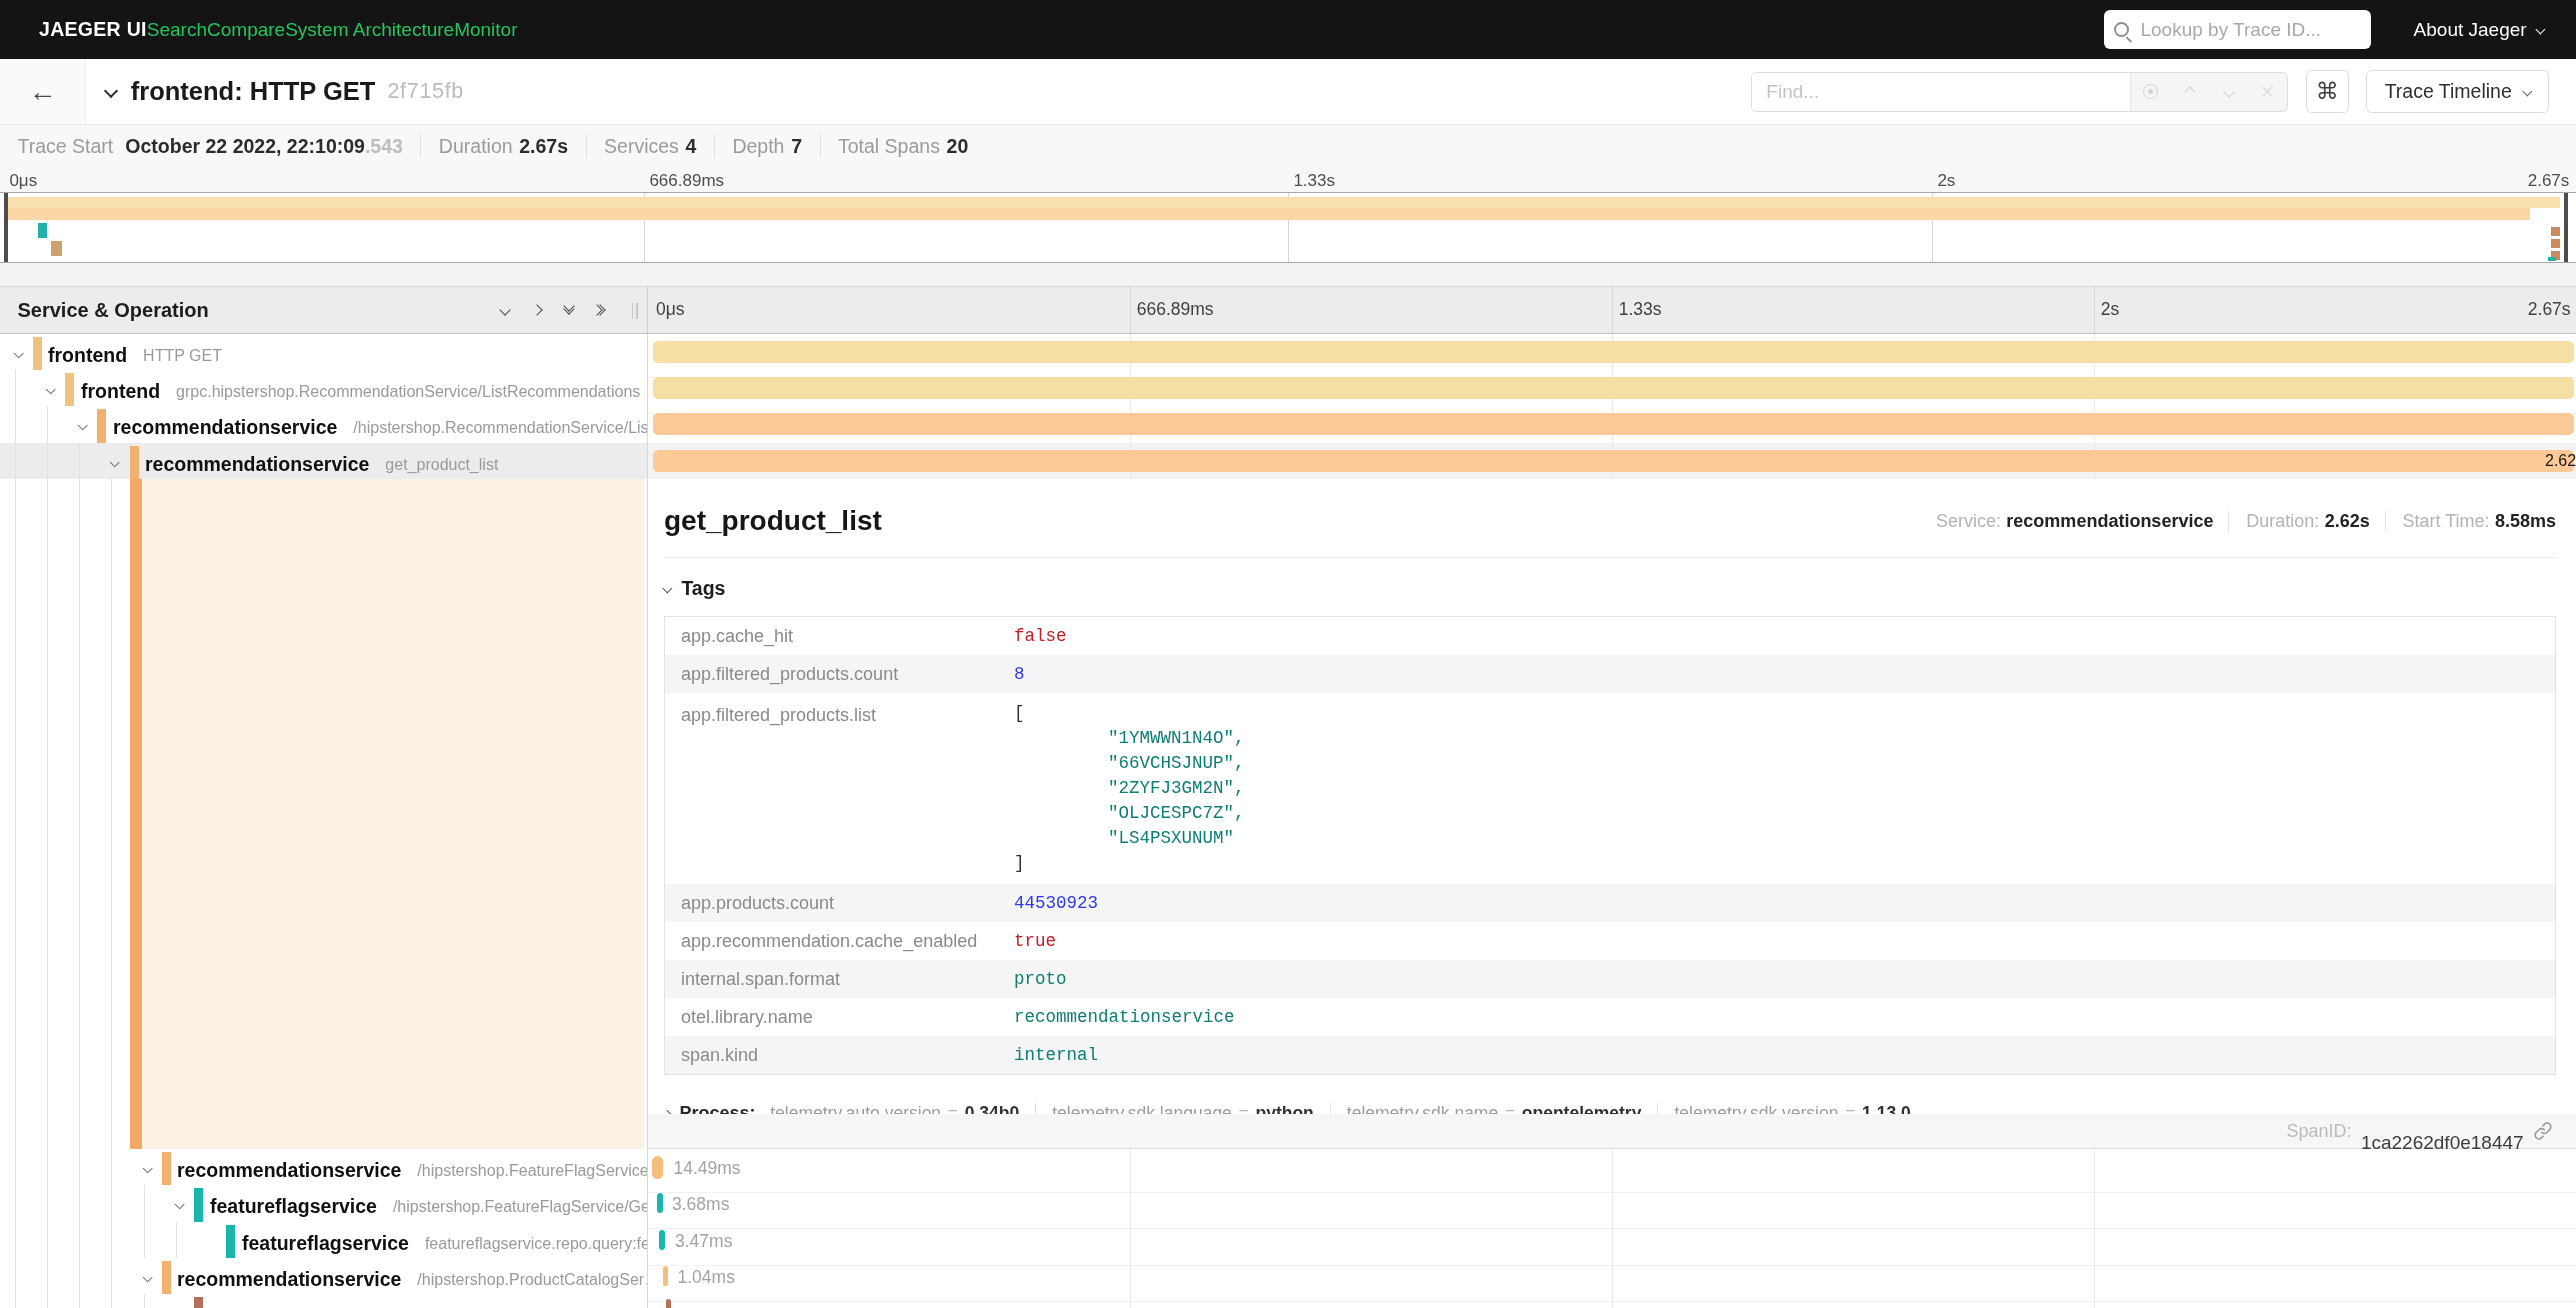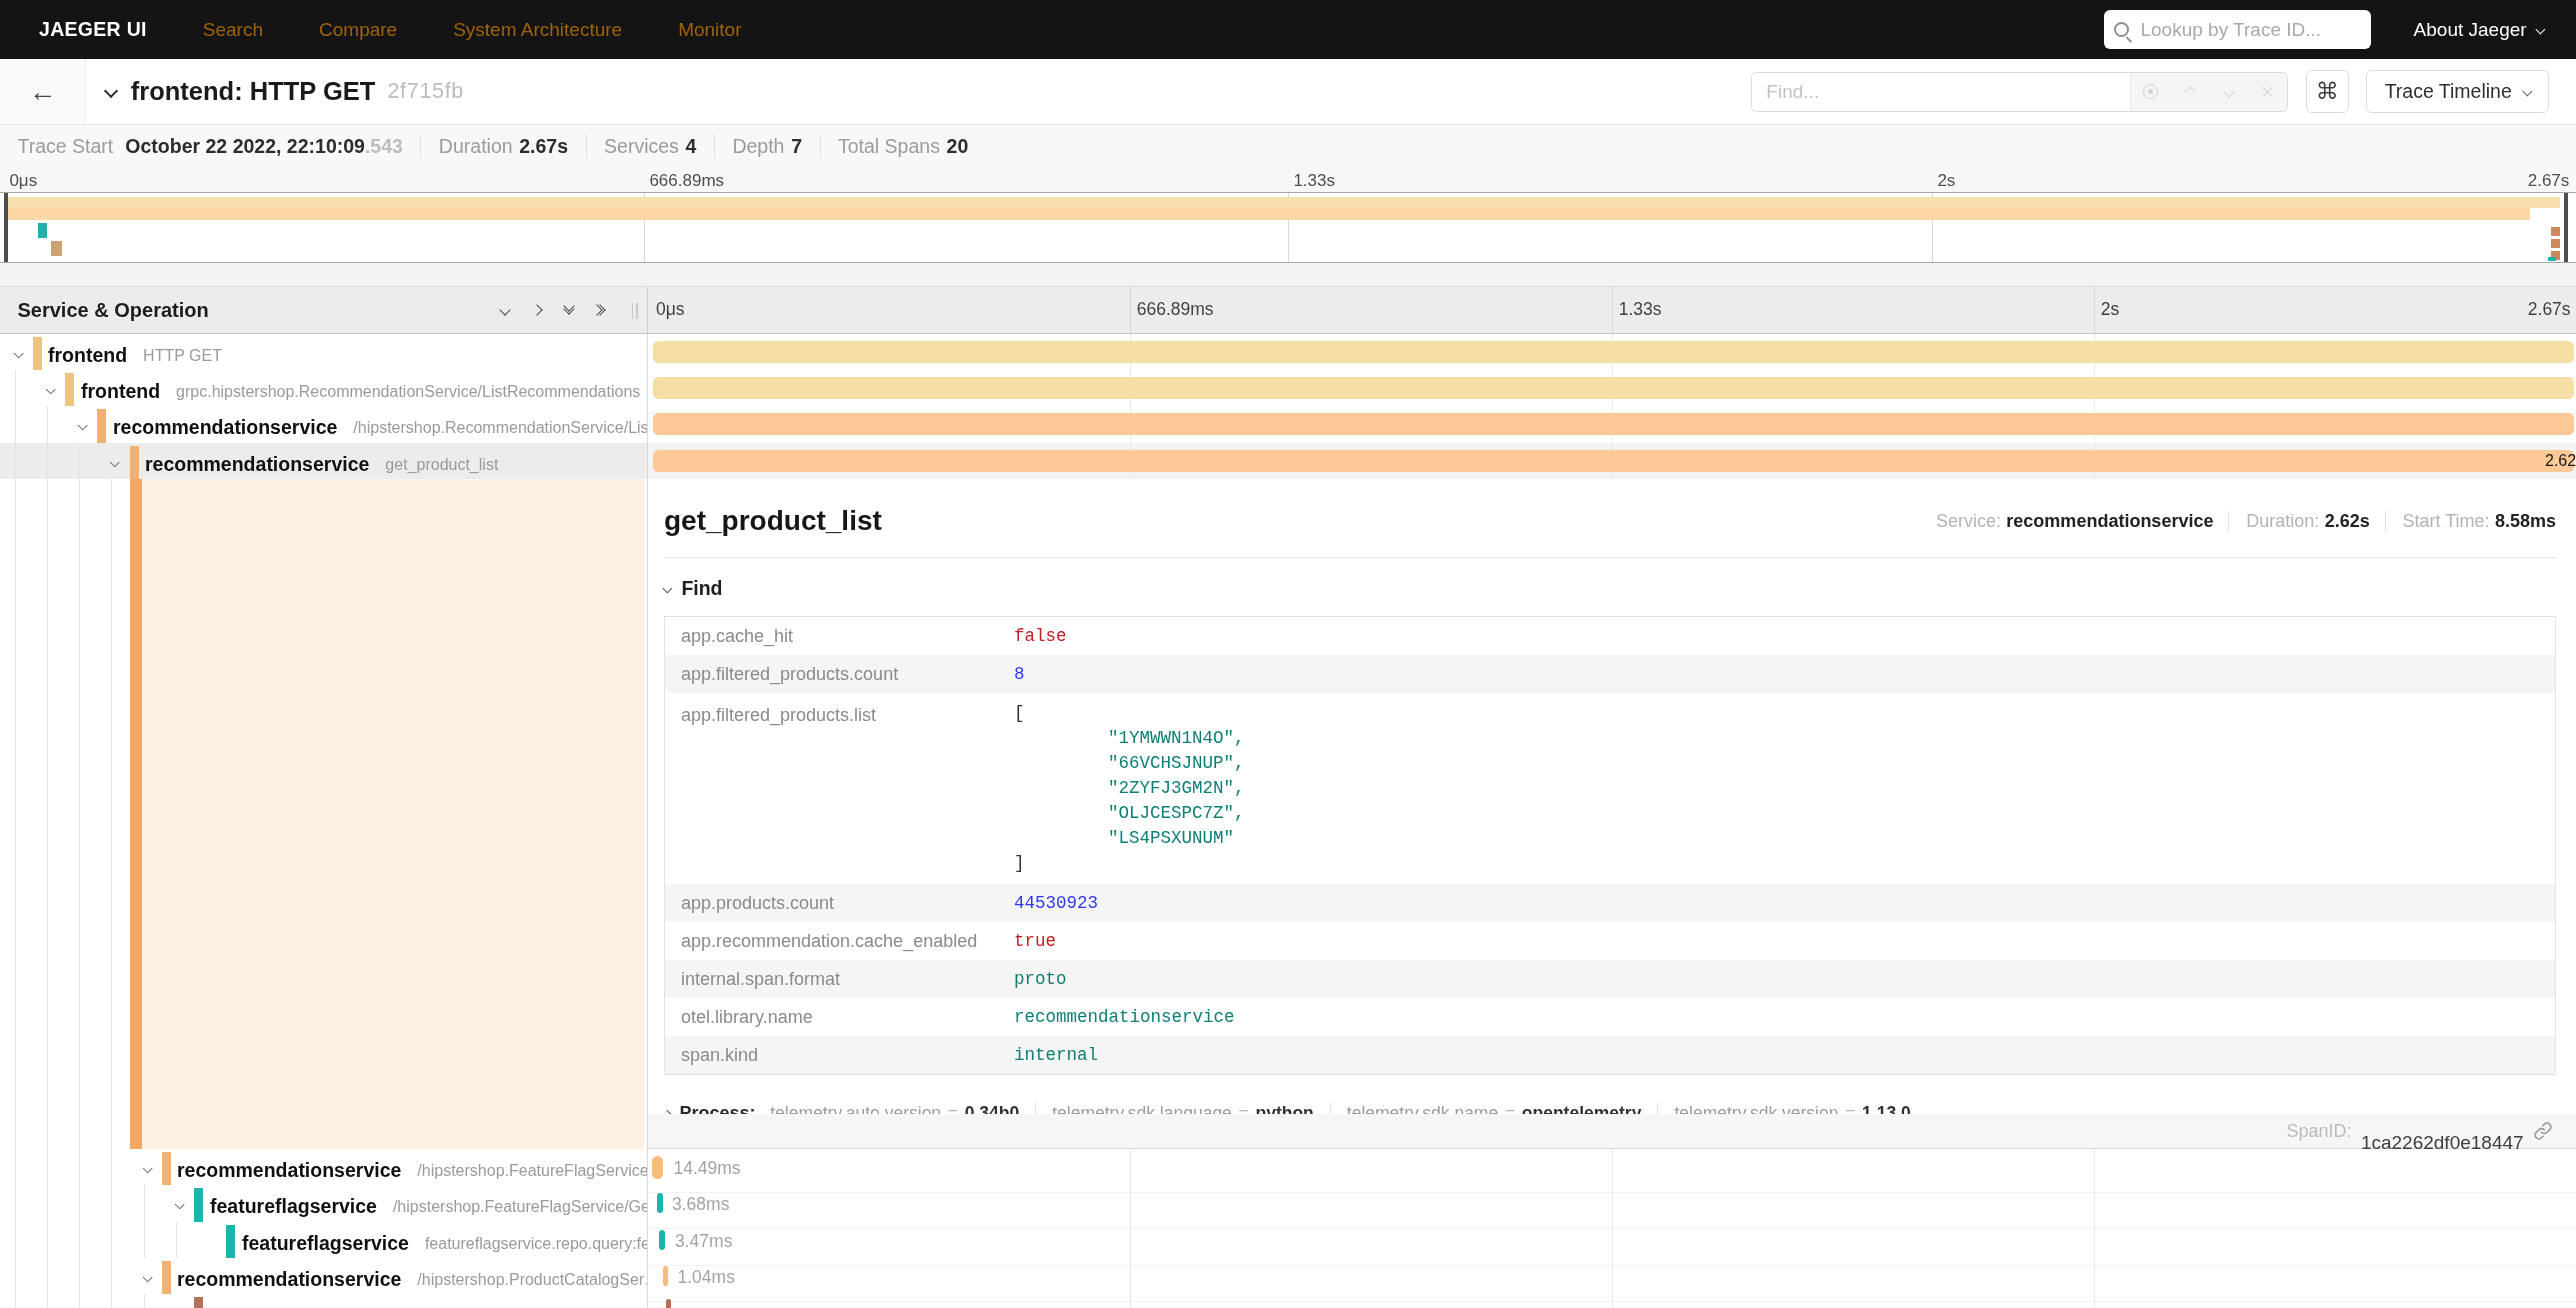--- a/index.html
+++ b/index.html
@@ -3,21 +3,21 @@
 <meta charset="utf-8">
 <style>
   html,body{margin:0;padding:0;background:#fff;}
   body{font-family:"Liberation Sans",sans-serif;width:2576px;height:1308px;overflow:hidden;}
   #app{position:relative;width:2576px;height:1308px;background:#fff;}
   i,b,span,div{box-sizing:border-box;}
 
   
   .topnav{position:absolute;top:0;left:0;right:0;height:59px;background:#141414;display:flex;align-items:center;color:#fff;}
   .brand{margin-left:39px;font-size:19.5px;font-weight:700;letter-spacing:0.3px;white-space:nowrap;}
-  .navitem{margin-left:56px;font-size:19px;color:#a16207;white-space:nowrap;cursor:pointer;}
+  .navitem{font-size:19px;color:#22c55e;white-space:nowrap;cursor:pointer;}
   .nav-right{margin-left:auto;display:flex;align-items:center;margin-right:32px;gap:43px;}
   .lookup{width:267px;height:39px;background:#fff;border-radius:6px;display:flex;align-items:center;padding:0 10.7px;}
   .lookup input{border:none;outline:none;font-size:19px;color:#444;width:100%;background:transparent;font-family:"Liberation Sans",sans-serif;}
   .lookup input::placeholder{color:#a9a9a9;}
   .mag{width:14.8px;height:14.8px;border:2px solid #8f8f8f;border-radius:50%;position:relative;margin-right:9.4px;flex:0 0 auto;}
   .mag::after{content:'';position:absolute;width:2px;height:7.4px;background:#8f8f8f;left:12px;top:12px;transform:rotate(-45deg);}
   .about{display:flex;align-items:center;gap:10.7px;font-size:19px;color:#fff;cursor:pointer;}
 
   
   .chv{display:inline-block;width:8px;height:8px;border-style:solid;border-color:#5f5f5f;border-width:0 1.3px 1.3px 0;}
@@ -372,21 +372,21 @@
         <span class="dtitle">get_product_list</span>
         <div class="dmeta">
           <span class="seg"><span>Service:</span><b>recommendationservice</b></span>
           <span class="seg"><span>Duration:</span><b>2.62s</b></span>
           <span class="seg"><span>Start Time:</span><b>8.58ms</b></span>
         </div>
       </div>
       <div class="ddiv"></div>
       <div class="tags-hdr">
         <i class="chv down"></i>
-        <span class="tags-title">Find</span>
+        <span class="tags-title">Tags</span>
       </div>
       <div class="tagtable">
         <div class="tag-row">
           <div class="tag-key">app.cache_hit</div>
           <div class="tag-val v-bool">false</div>
         </div>
         <div class="tag-row alt">
           <div class="tag-key">app.filtered_products.count</div>
           <div class="tag-val v-num">8</div>
         </div>

